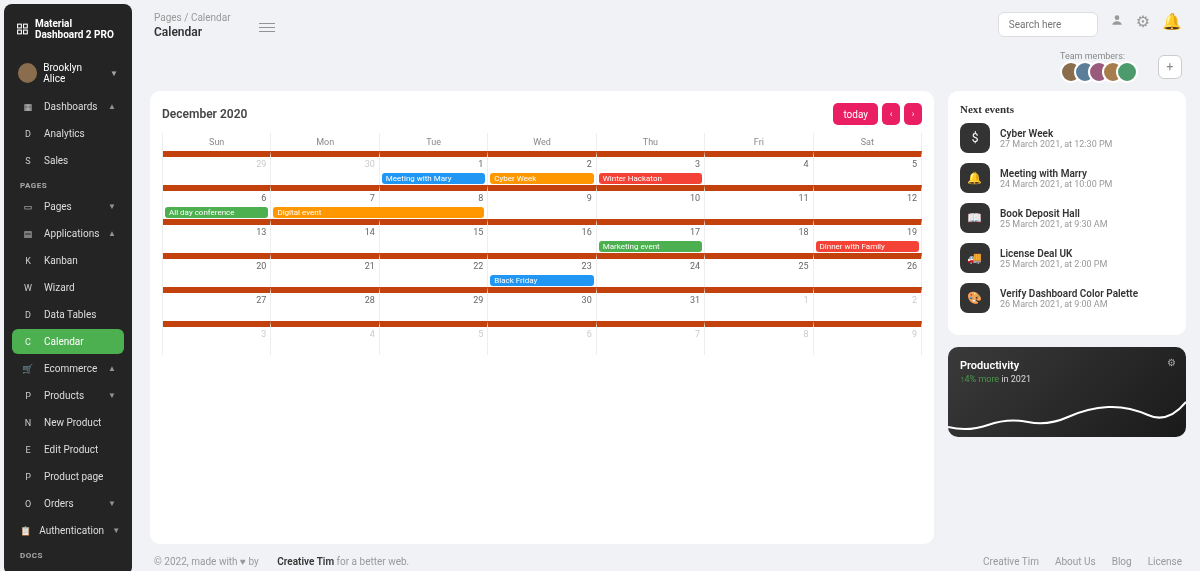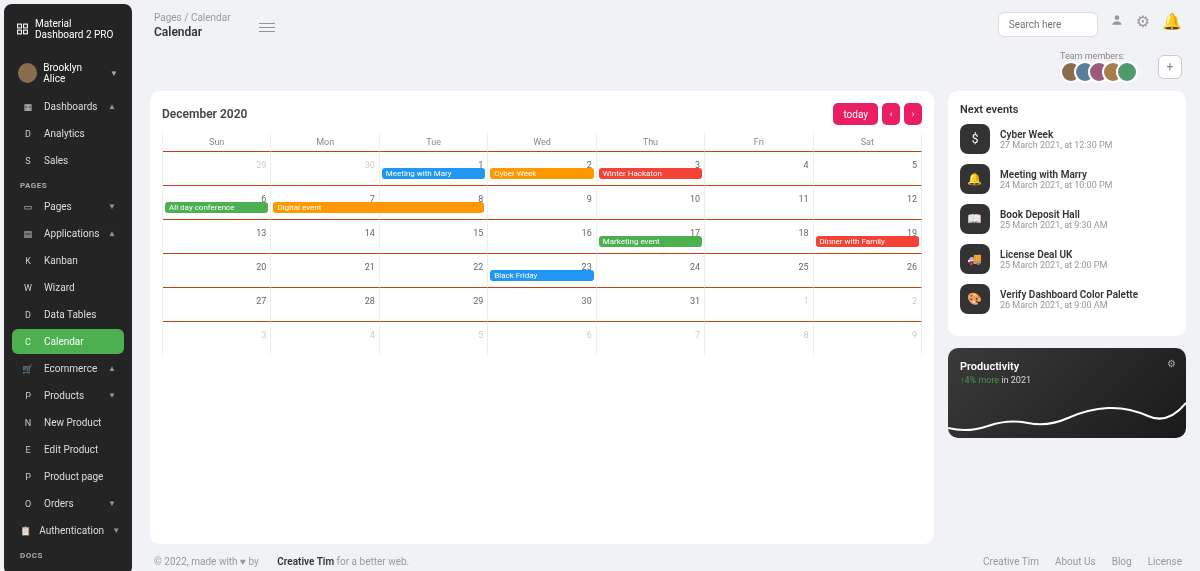--- a/index.html
+++ b/index.html
@@ -1,19 +1,19 @@
 <!DOCTYPE html>
 <html><head>
 <meta charset="utf-8">
 <style>
 * { margin: 0; padding: 0; box-sizing: border-box; font-family: -apple-system, BlinkMacSystemFont, "Segoe UI", Roboto, sans-serif; }
 body { background: #f0f2f5; width: 1200px; height: 571px; overflow: hidden; display: flex; }
 .sidebar { width: 128px; background: #242424; color: #fff; height: 100%; overflow-y: auto; padding: 8px; border-radius: 8px; margin: 4px; font-size: 10px; }
 .sidebar::-webkit-scrollbar { width: 0; }
-.logo { display: flex; align-items: center; gap: 6px; padding: 6px 4px; font-weight: 400; font-size: 10px; }
+.logo { display: flex; align-items: center; gap: 6px; padding: 6px 4px; font-weight: 700; font-size: 10px; }
 .logo svg { width: 18px; height: 18px; }
 .user-row { display: flex; align-items: center; gap: 6px; padding: 8px 6px; margin-top: 8px; }
 .user-row .avatar { width: 20px; height: 20px; border-radius: 50%; background: #8a6d4d; }
 .user-row .chev { margin-left: auto; opacity: .6; font-size: 8px; }
 .nav-item { display: flex; align-items: center; gap: 8px; padding: 7px 8px; border-radius: 6px; margin: 2px 0; color: #ddd; cursor: pointer; }
 .nav-item.active { background: #4caf50; color: #fff; }
 .nav-item .chev { margin-left: auto; opacity: .6; font-size: 8px; }
 .nav-icon { width: 16px; display: flex; justify-content: center; font-size: 9px; opacity: .9; }
 .nav-label { flex: 1; font-size: 10px; }
 .section-label { font-size: 8px; font-weight: 700; opacity: .6; padding: 6px 8px 2px; letter-spacing: .5px; }
@@ -35,31 +35,31 @@
 .plus-btn { width: 24px; height: 24px; border: 1px solid #ccc; border-radius: 6px; display: flex; align-items: center; justify-content: center; color: #888; cursor: pointer; background: #fff; font-size: 12px; }
 .content-row { display: flex; gap: 14px; flex: 1; min-height: 0; }
 .calendar-card { flex: 1; background: #fff; border-radius: 10px; padding: 12px; display: flex; flex-direction: column; }
 .cal-header { display: flex; align-items: center; margin-bottom: 8px; }
 .cal-title { font-size: 12px; font-weight: 600; color: #444; }
 .cal-btns { margin-left: auto; display: flex; gap: 4px; }
 .btn-today { background: #e91e63; color: #fff; border: none; border-radius: 5px; padding: 5px 10px; font-size: 10px; cursor: pointer; }
 .btn-nav { background: #e91e63; color: #fff; border: none; border-radius: 5px; width: 18px; height: 22px; font-size: 9px; cursor: pointer; }
 .cal-grid { display: grid; grid-template-columns: repeat(7, 1fr); border-left: 1px solid #eee; }
 .cal-head-cell { text-align: center; font-size: 9px; color: #888; padding: 4px 0; border-right: 1px solid #eee; }
-.cal-cell { border-right: 1px solid #eee; border-top: 1px solid #c2410c; min-height: 34px; position: relative; padding: 8px 4px; }
+.cal-cell { border-right: 1px solid #eee; border-top: 6px solid #c2410c; min-height: 34px; position: relative; padding: 2px 4px; }
 .cal-date { font-size: 9px; color: #666; text-align: right; }
 .cal-date.muted { opacity: .35; }
 .event { font-size: 8px; color: #fff; padding: 1px 4px; border-radius: 3px; margin-top: 2px; white-space: nowrap; overflow: hidden; position: absolute; left: 2px; right: 2px; top: 14px; }
 .ev-green { background: #4caf50; margin-top: 36px; }
 .ev-blue { background: #2196f3; }
 .ev-orange { background: #ff9800; }
 .ev-red { background: #f44336; }
 .side-col { width: 238px; display: flex; flex-direction: column; gap: 12px; }
 .events-card { background: #fff; border-radius: 10px; padding: 12px; }
-.events-title { font-size: 11px; font-weight: 600; color: #333; margin-bottom: 8px; }
+.events-title { font-size: 11px; font-weight: 600; color: #333; margin-bottom: 8px; font-family: Liberation Serif, serif; }
 .evt-row { display: flex; gap: 10px; align-items: center; margin-bottom: 10px; }
 .evt-icon { width: 30px; height: 30px; background: #333; border-radius: 8px; display: flex; align-items: center; justify-content: center; color: #fff; font-size: 12px; flex-shrink: 0; }
 .evt-title { font-size: 10px; font-weight: 600; color: #333; }
 .evt-time { font-size: 9px; color: #999; }
 .prod-card { background: linear-gradient(135deg, #3a3a3a, #1a1a1a); border-radius: 10px; padding: 12px; color: #fff; height: 90px; position: relative; overflow: hidden; }
 .prod-title { font-size: 11px; font-weight: 600; }
 .prod-sub { font-size: 9px; opacity: .8; margin-top: 2px; }
 .prod-sub .up { color: #4caf50; }
 .prod-gear { position: absolute; top: 10px; right: 10px; opacity: .6; cursor: pointer; font-size: 10px; }
 .prod-chart { position: absolute; bottom: 0; left: 0; right: 0; height: 40px; }

